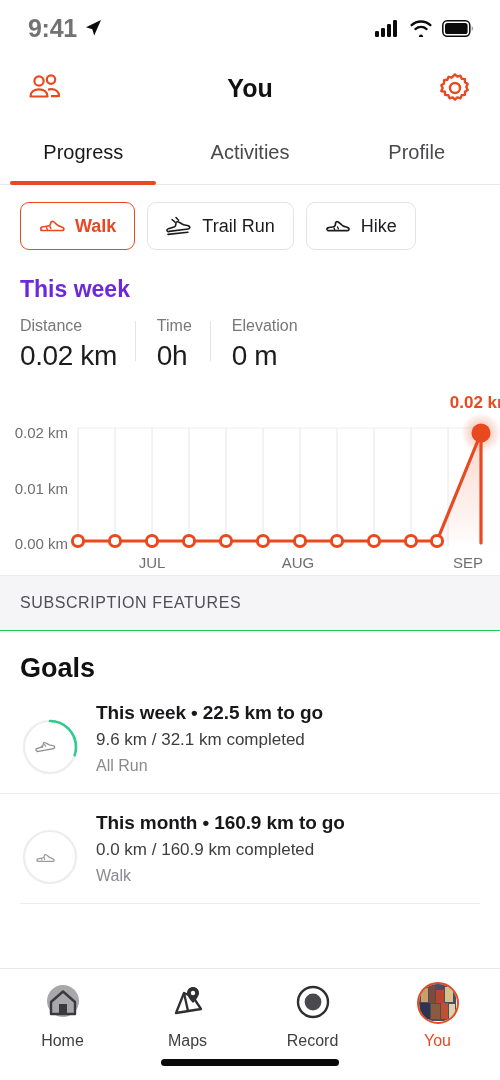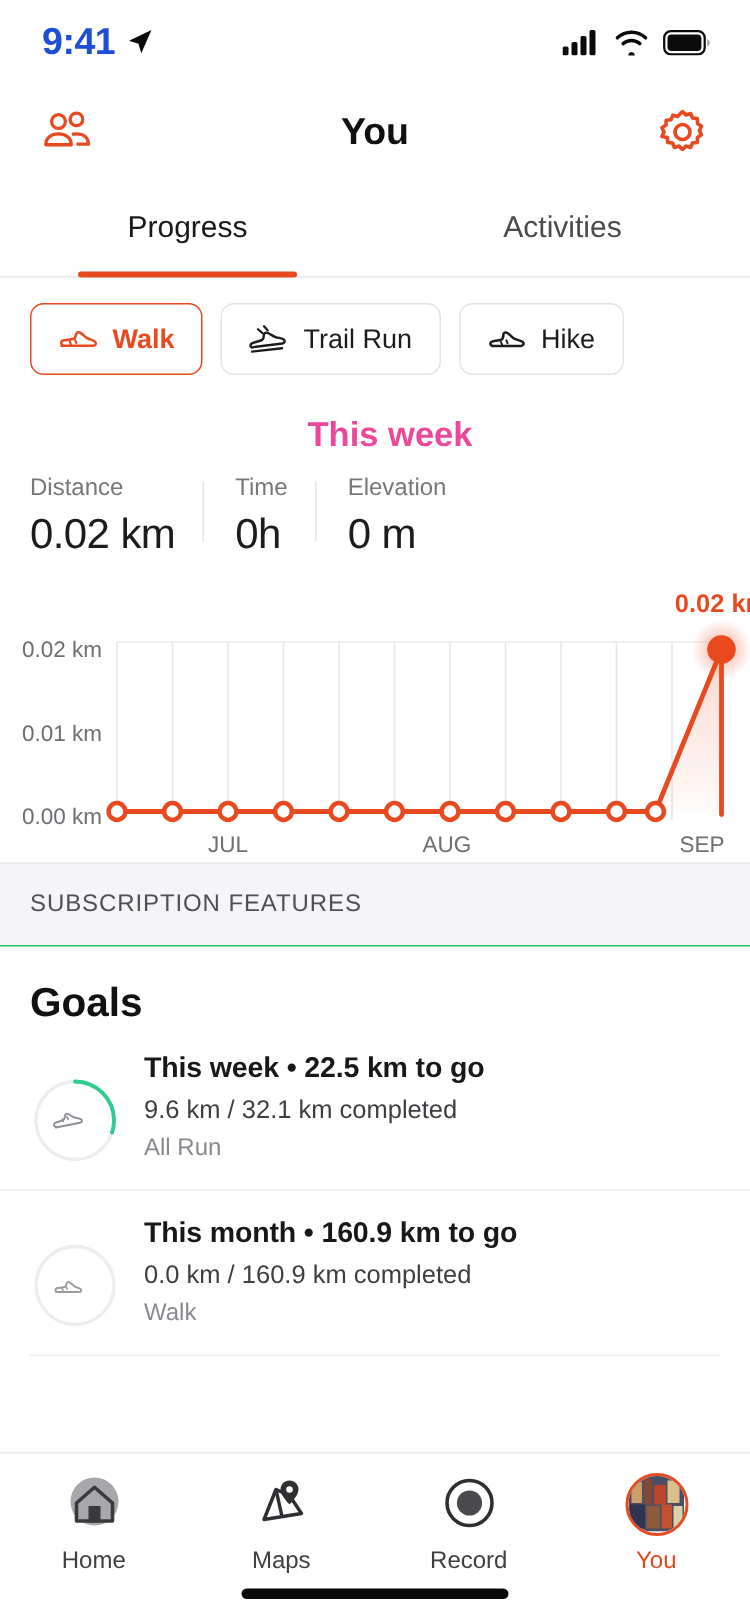--- a/index.html
+++ b/index.html
@@ -11,21 +11,21 @@
     -webkit-font-smoothing:antialiased;
   }
   .phone { position:relative; width:500px; height:1080px; background:#fff; }
 
   
   .statusbar {
     height:56px; display:flex; align-items:center;
     justify-content:space-between; padding:0 26px 0 28px;
   }
   .sb-time {
-    font-size:25px; font-weight:700; color:#1d4ed8;
+    font-size:25px; font-weight:700; color:#737373;
     letter-spacing:-0.3px; display:flex; align-items:center; gap:6px;
   }
   .sb-right { display:flex; align-items:center; gap:9px; }
 
   
   .header {
     height:64px; display:flex; align-items:center;
     justify-content:space-between; padding:0 22px;
     background:#fff;
   }
@@ -57,21 +57,21 @@
     display:flex; align-items:center; gap:10px;
     height:48px; padding:0 18px;
     border:1.5px solid #e3e3e6; border-radius:9px;
     background:#fff; font-size:18px; color:#1c1c1e;
   }
   .chip.active {
     border-color:#e8491f; color:#e8491f; font-weight:700;
   }
 
   
-  .week-title { font-size:23px; font-weight:700; color:#ec4899; padding:26px 0 0 20px;text-align:center; }
+  .week-title { font-size:23px; font-weight:700; color:#6d28d9; padding:26px 0 0 20px; }
   .stats { display:flex; padding:14px 0 0 20px; align-items:flex-end; }
   .stat { position:relative; }
   .stat .lbl { font-size:16px; color:#77777c; margin-bottom:5px; }
   .stat .val { font-size:28px; color:#1c1c1e; font-weight:400; letter-spacing:-0.4px;}
   .stat + .stat { padding-left:22px; margin-left:18px; }
   .stat + .stat::before {
     content:""; position:absolute; left:0; top:4px;
     width:1px; height:40px; background:#e4e4e7;
   }
 
@@ -175,20 +175,23 @@
       </svg>
     </div>
   </div>
 
   <div class="tabs">
     <div class="tab active">
       <span>Progress</span>
     </div>
     <div class="tab">
       <span>Activities</span>
+    </div>
+    <div class="tab">
+      <span>Profile</span>
     </div>
   </div>
 
   <div class="chips">
     <div class="chip active">
       <svg width="26" height="18" viewBox="0 0 26 18">
         <path d="M2 13.5h21c1.6 0 2.3-1.3 1.6-2.4-.8-1.2-3.4-1.6-5.3-2.6-1.7-.9-3-2.6-4.6-3.6-1.3-.8-2.5-.5-2.9.8-.4 1.3-.3 2.6-1.6 3.1-1.6.6-5.5.7-7.1 1.2-1.2.4-1.6 1.4-1.1 2.3.3.7.9 1.2 1.9 1.2z" fill="none" stroke="#e8491f" stroke-width="1.7" stroke-linejoin="round"></path>
         <path d="M7.5 10.6l.8 2M11 9.6l.9 2.1" stroke="#e8491f" stroke-width="1.4" stroke-linecap="round"></path>
       </svg>
       <span>Walk</span>

